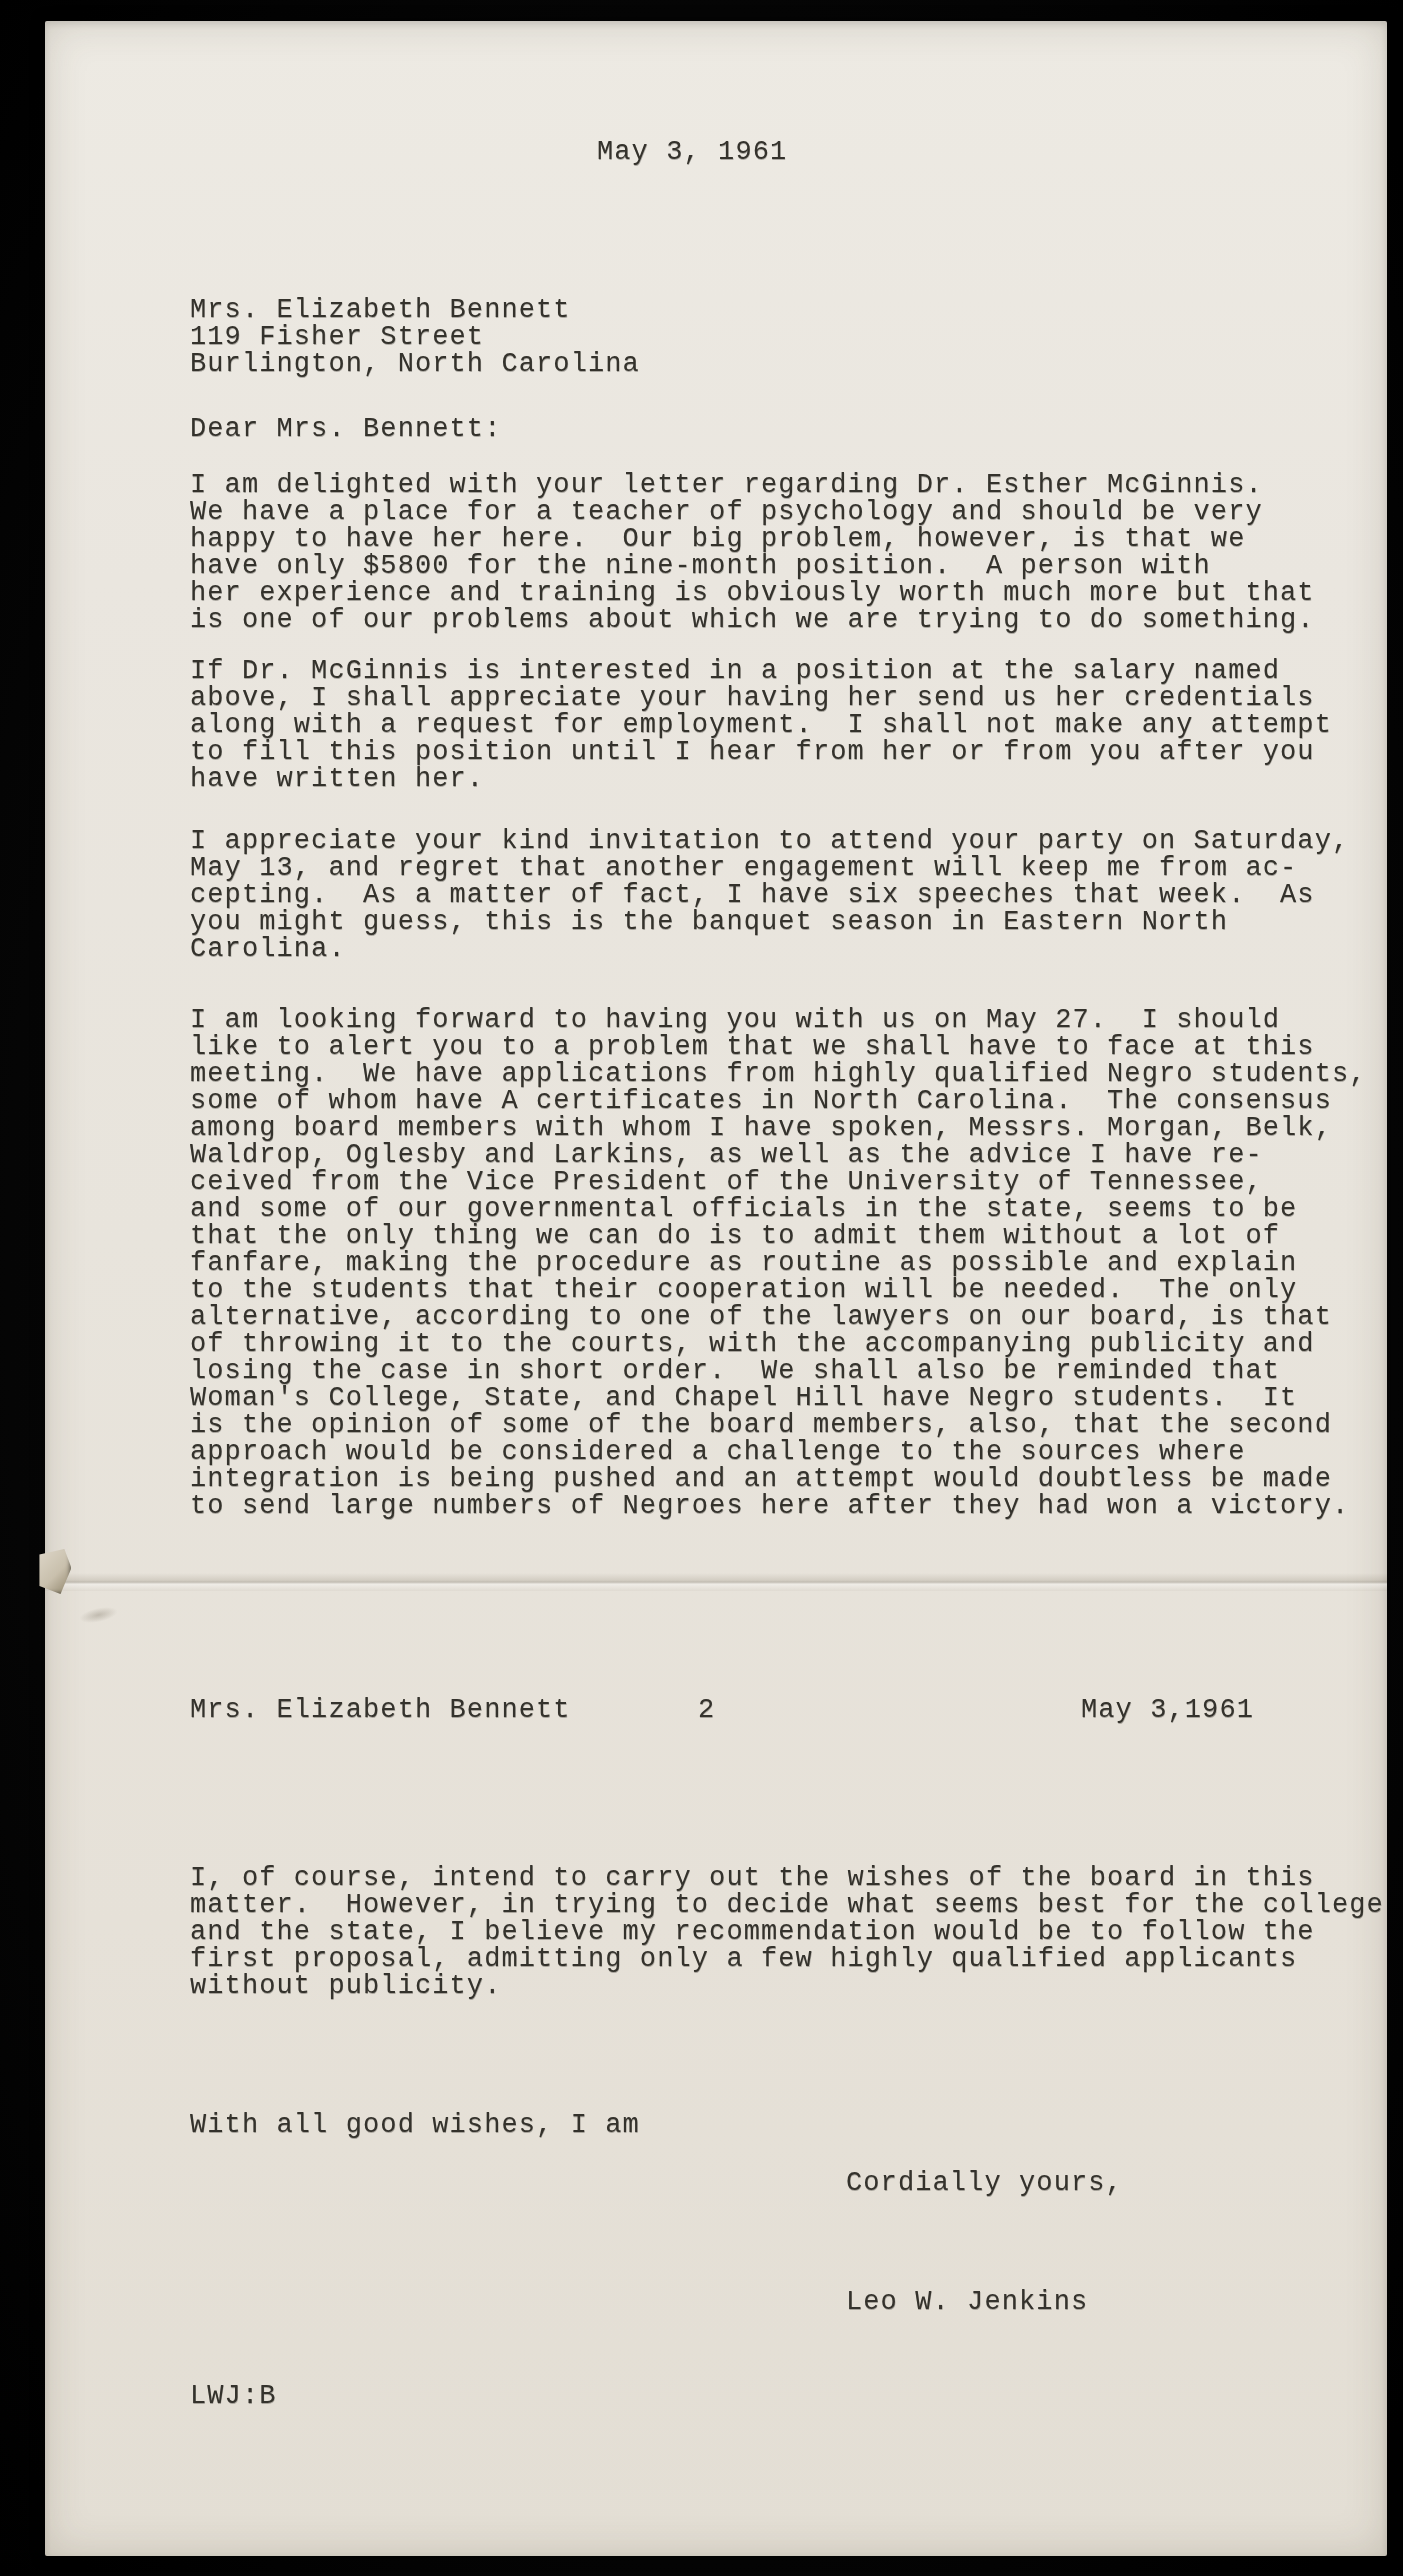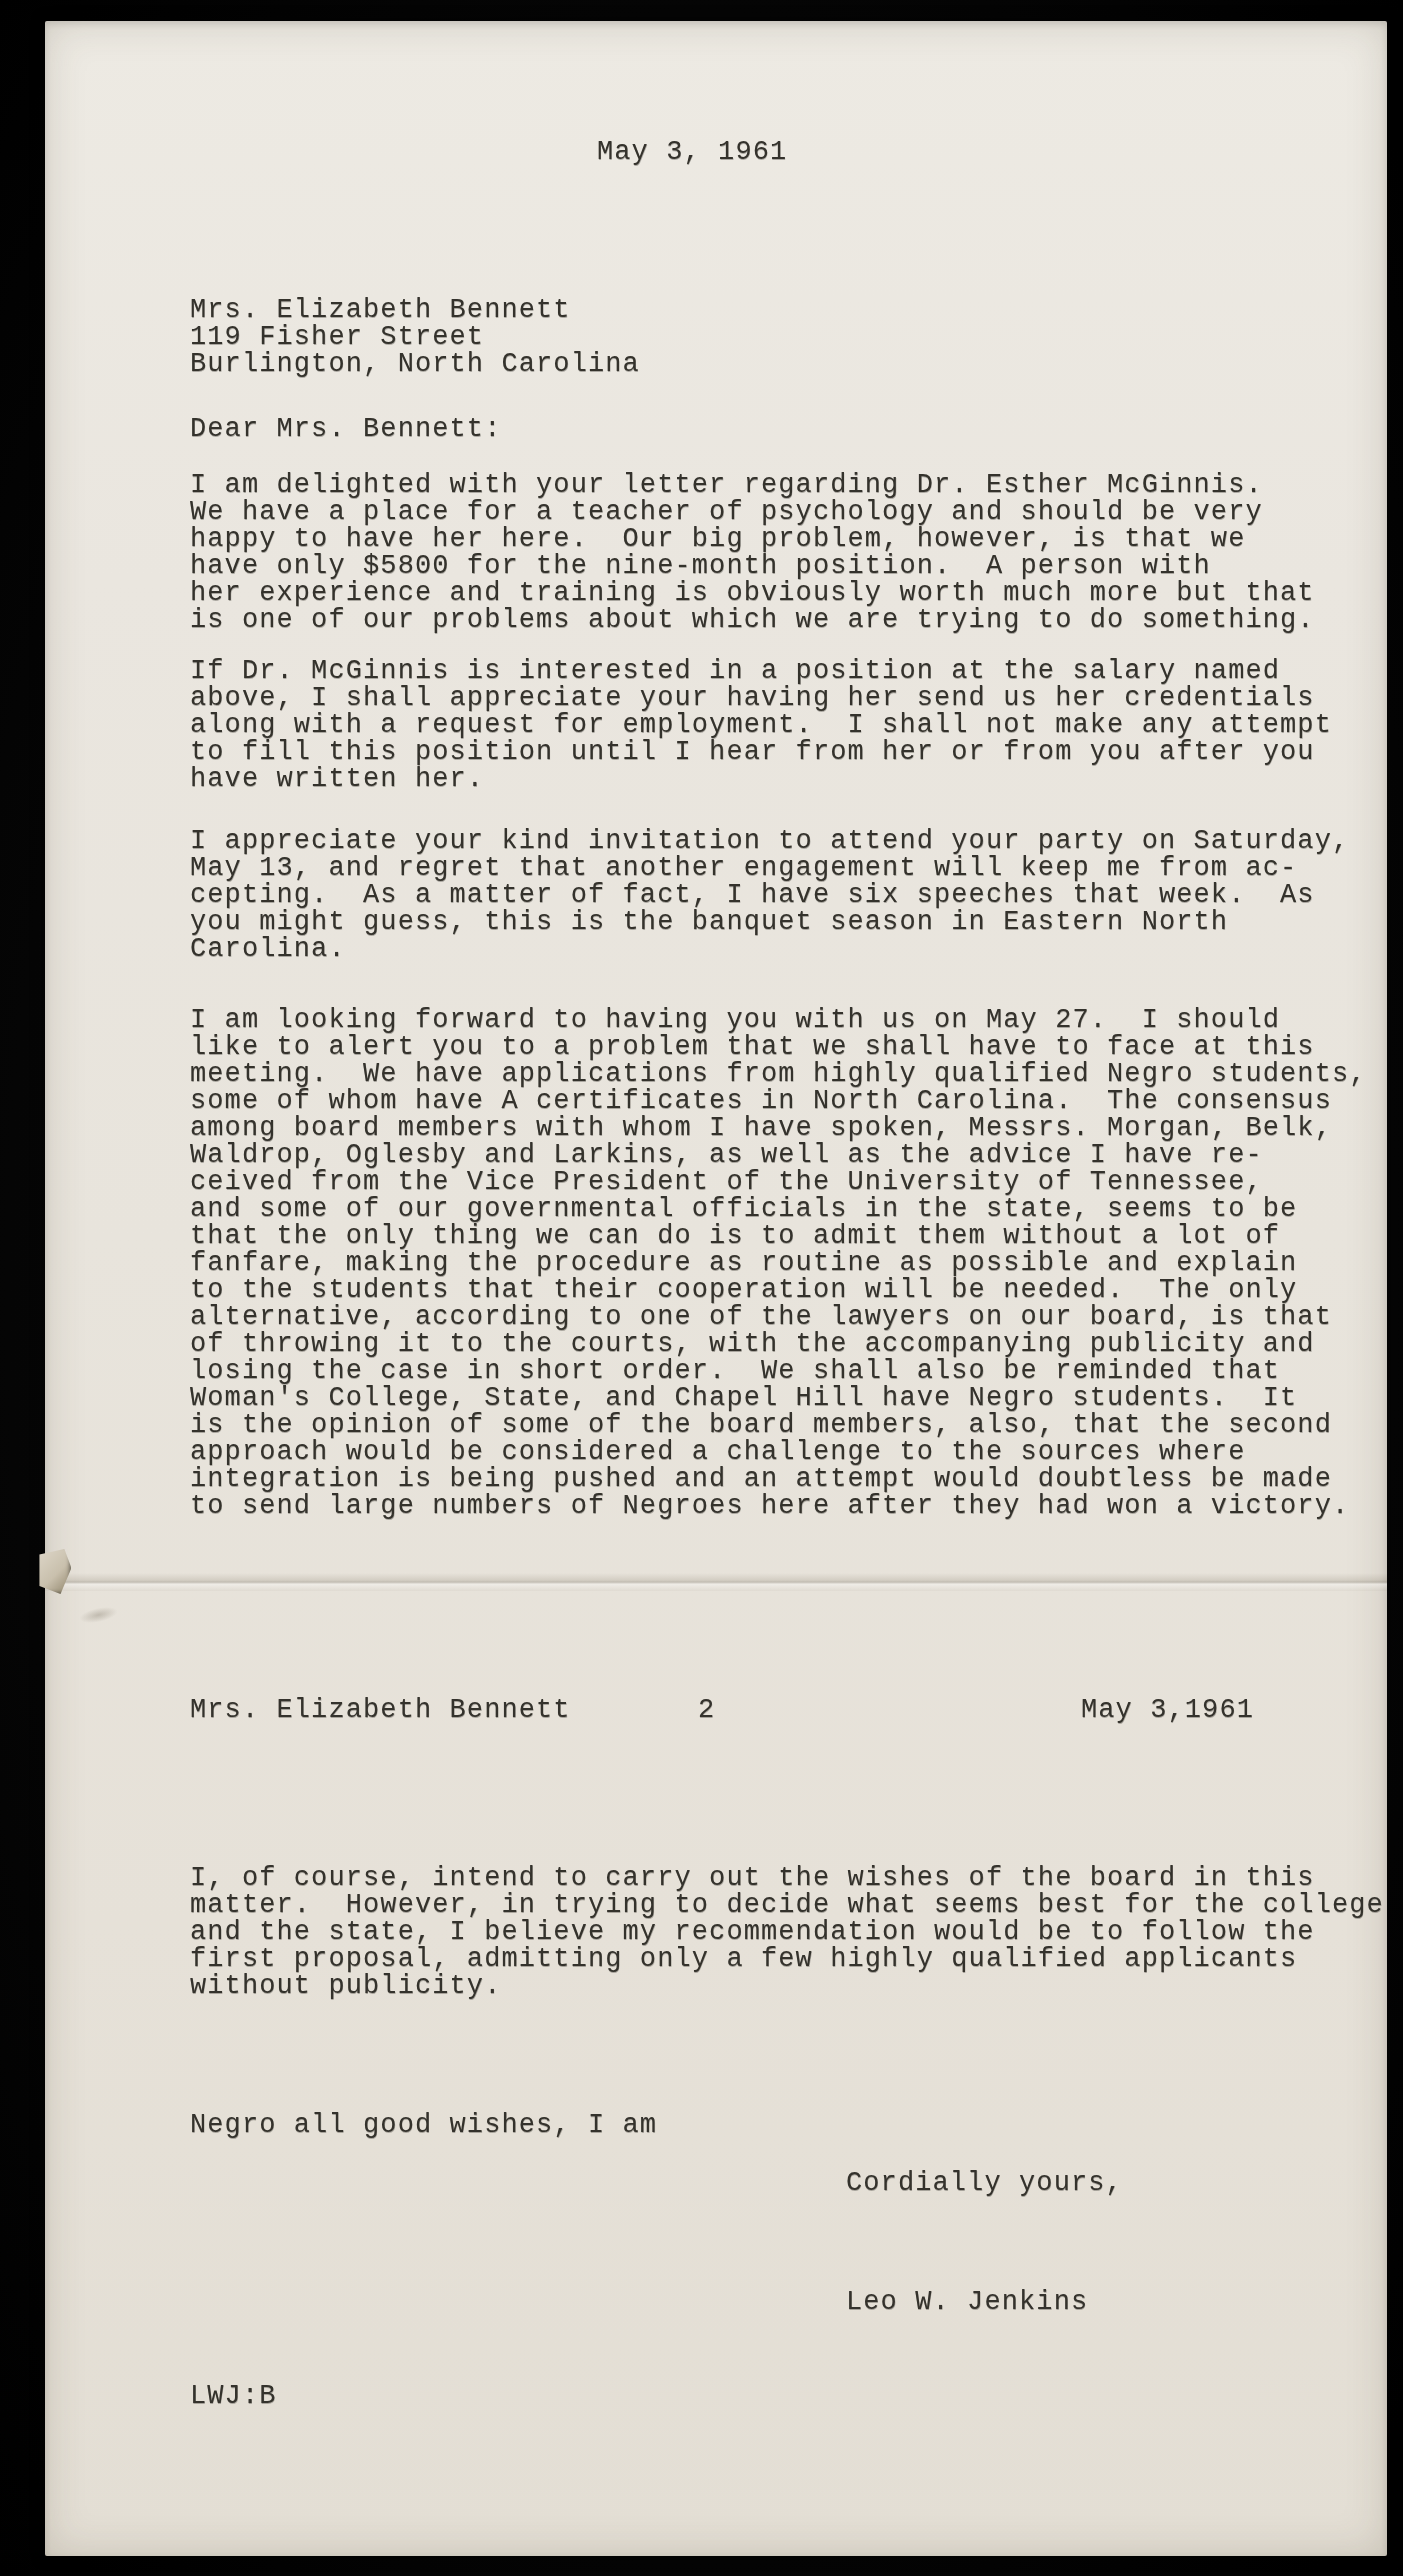--- a/index.html
+++ b/index.html
@@ -166,21 +166,21 @@
       <span class="tw h-date">May 3,1961</span>
     </div>
 
     <div class="tw p2-para-1">I, of course, intend to carry out the wishes of the board in this
 matter.  However, in trying to decide what seems best for the college
 and the state, I believe my recommendation would be to follow the
 first proposal, admitting only a few highly qualified applicants
 without publicity.</div>
 
 
-    <div class="tw closing-line">Negro all good wishes, I am</div>
+    <div class="tw closing-line">With all good wishes, I am</div>
 
     <div class="tw valediction">Cordially yours,</div>
 
     <div class="tw signature">Leo W. Jenkins</div>
 
     <div class="tw initials">LWJ:B</div>
 
   </div>
 </div>
 

